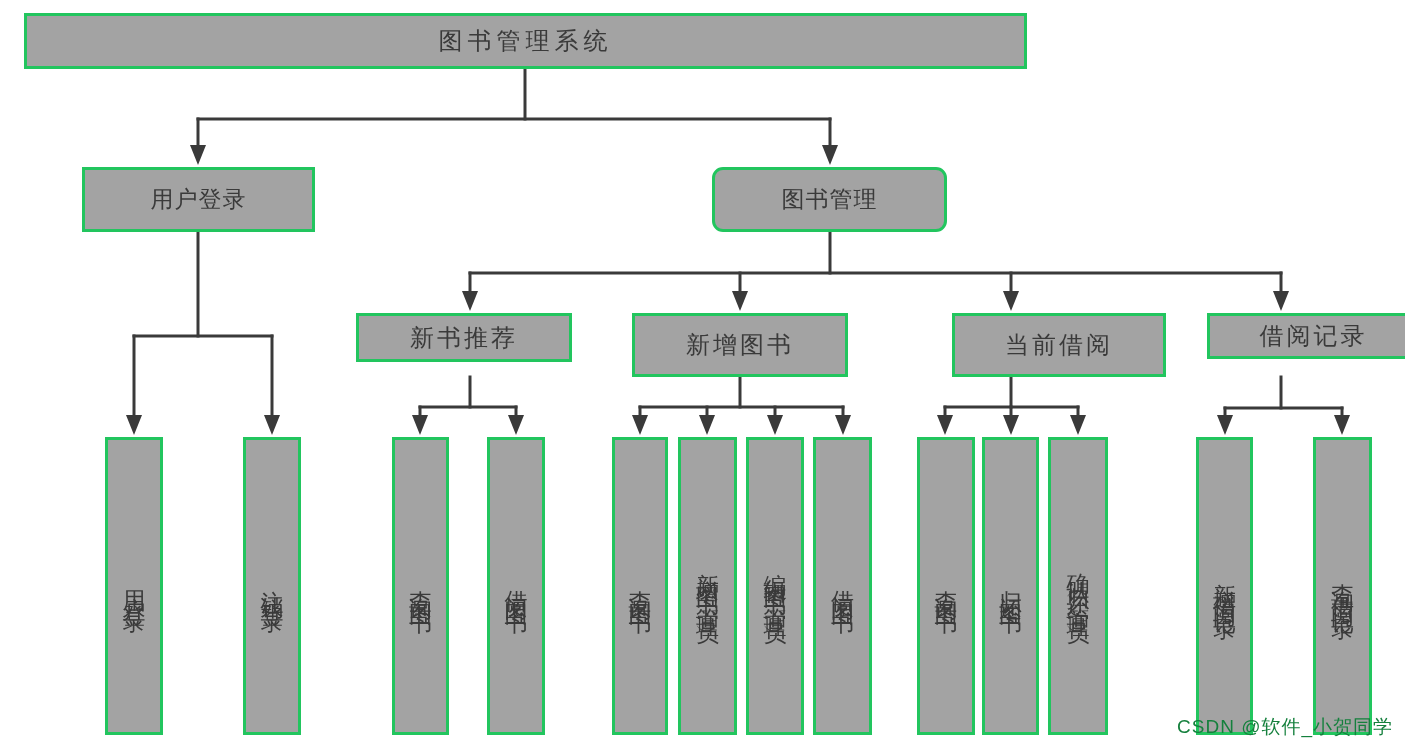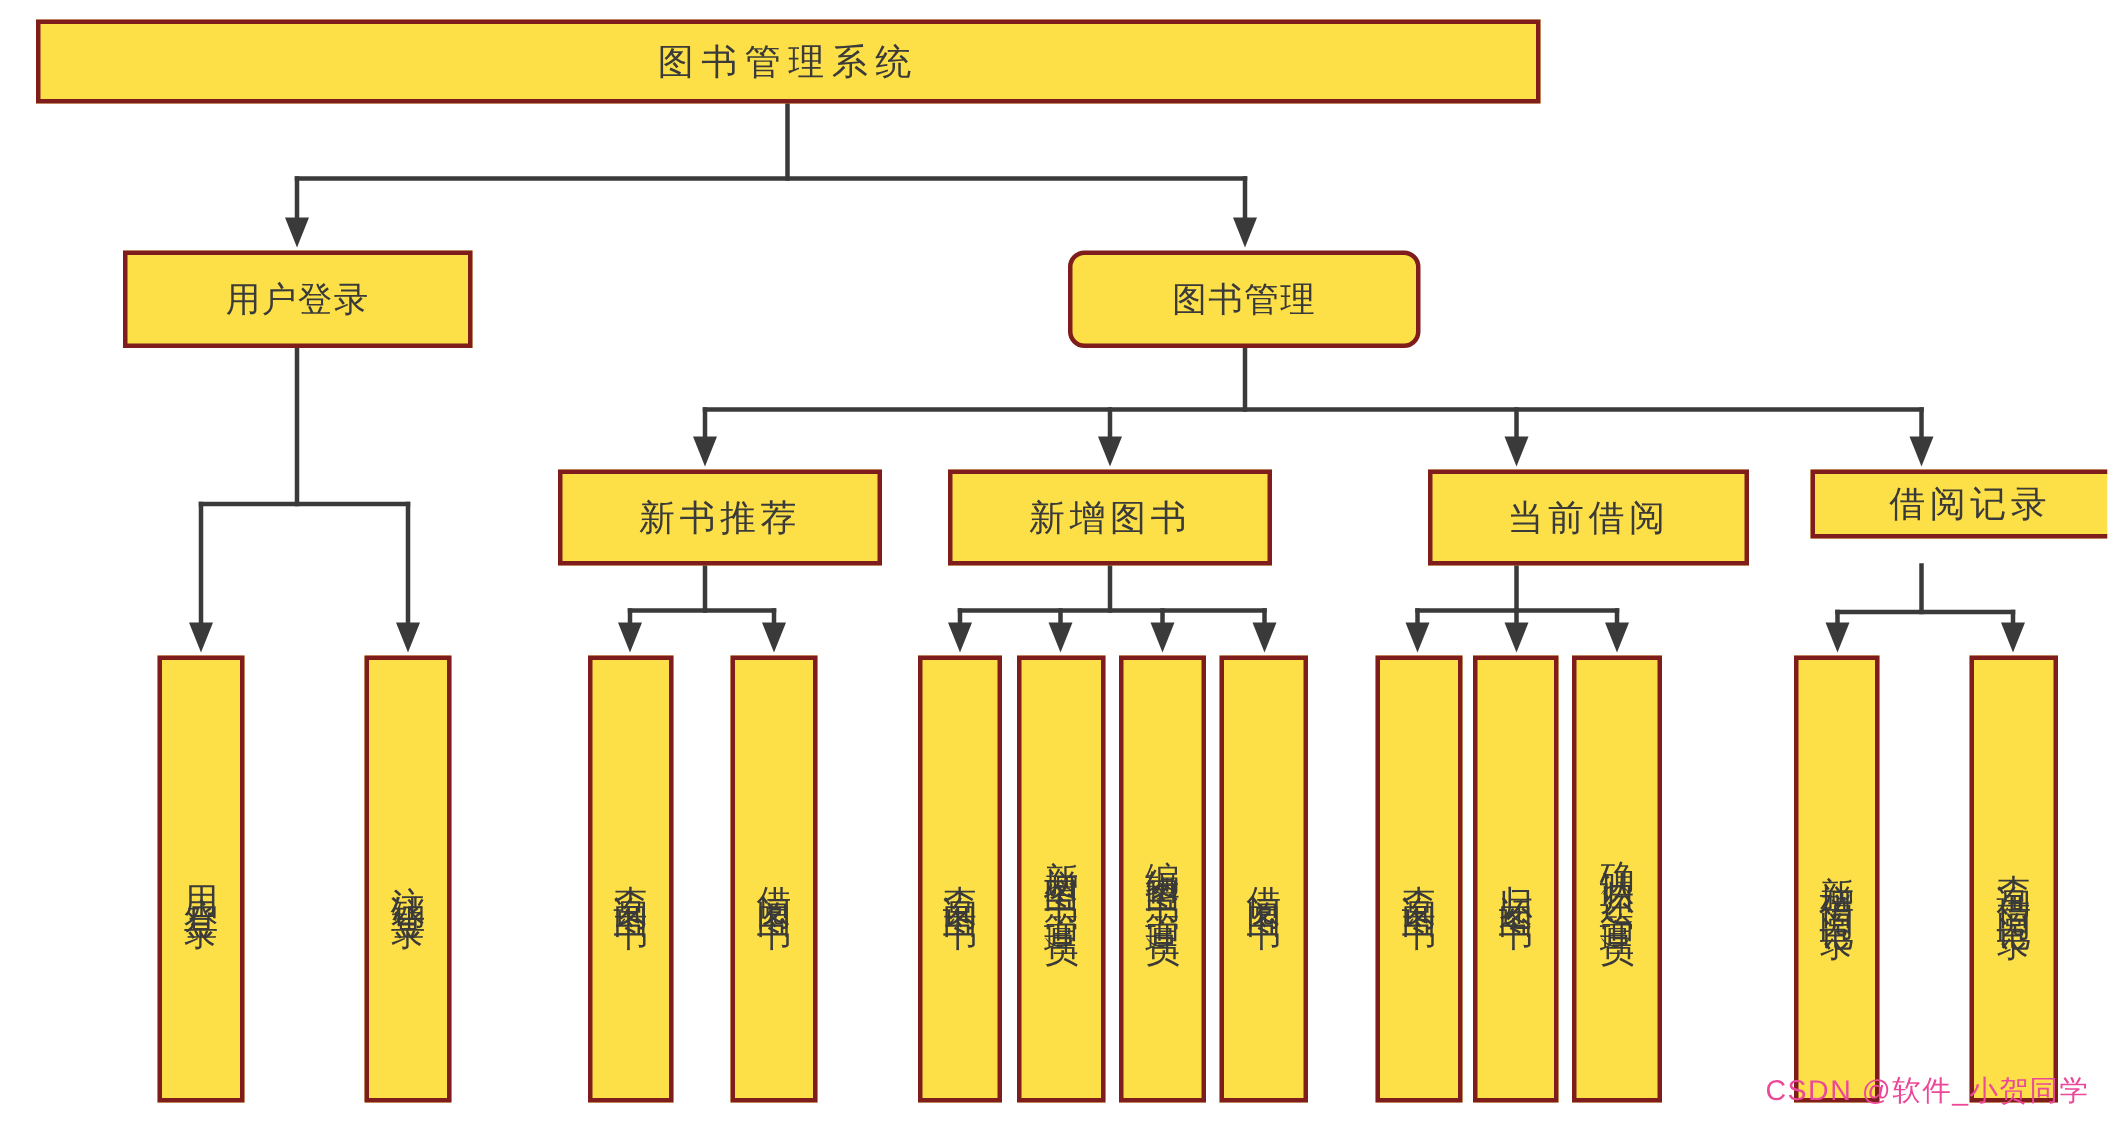--- a/index.html
+++ b/index.html
@@ -21,22 +21,22 @@
     stroke-width: 3;
     stroke-linecap: square;
   }
   .connectors polygon {
     fill: #3a3a3a;
     stroke: none;
   }
   .node {
     position: absolute;
     box-sizing: border-box;
-    border: 3px solid #7f1d1d;
-    background: #fde047;
+    border: 3px solid #22c55e;
+    background: #a3a3a3;
     color: #3a3a3a;
     display: flex;
     align-items: center;
     justify-content: center;
     white-space: nowrap;
   }
   .node.root-node  { font-size: 24px; letter-spacing: 5px; }
   .node.h2  { font-size: 23px; letter-spacing: 1px; }
   .node.h3  { font-size: 24px; letter-spacing: 3px; }
   .node.v   { font-size: 23px; }
@@ -45,21 +45,21 @@
     text-orientation: mixed;
     letter-spacing: 7px;
     line-height: 1;
   }
   .watermark {
     position: absolute;
     right: 12px;
     bottom: 7px;
     font-size: 19px;
     letter-spacing: 1px;
-    color: #ec4899;
+    color: #15803d;
     z-index: 5;
   }
 </style>
 </head>
 <body>
 
 <div class="stage">
 
   <svg class="connectors" viewBox="0 0 1405 747" xmlns="http://www.w3.org/2000/svg">
 
@@ -121,21 +121,21 @@
     <polygon points="1217,415 1233,415 1225,435"></polygon>
     <line x1="1342" y1="408" x2="1342" y2="420"></line>
     <polygon points="1334,415 1350,415 1342,435"></polygon>
   </svg>
 
   <div class="node root-node" style="left:24px; top:13px; width:1003px; height:56px;">图书管理系统</div>
 
   <div class="node h2" style="left:82px; top:167px; width:233px; height:65px;">用户登录</div>
   <div class="node h2" style="left:712px; top:167px; width:235px; height:65px;border-radius:11px;">图书管理</div>
 
-  <div class="node h3" style="left:372px; top:313px; width:216px; height:64px;">新书推荐</div>
+  <div class="node h3" style="left:356px; top:313px; width:216px; height:49px;">新书推荐</div>
   <div class="node h3" style="left:632px; top:313px; width:216px; height:64px;">新增图书</div>
   <div class="node h3" style="left:904px; top:313px; width:214px; height:64px;margin-left:48px;">当前借阅</div>
   <div class="node h3" style="left:1207px; top:313px; width:213px; height:46px;">借阅记录</div>
 
   <div class="node v" style="left:105px; top:437px; width:58px; height:298px;">
     <span class="vtext">用户登录</span>
   </div>
   <div class="node v" style="left:243px; top:437px; width:58px; height:298px;">
     <span class="vtext">注销登录</span>
   </div>

